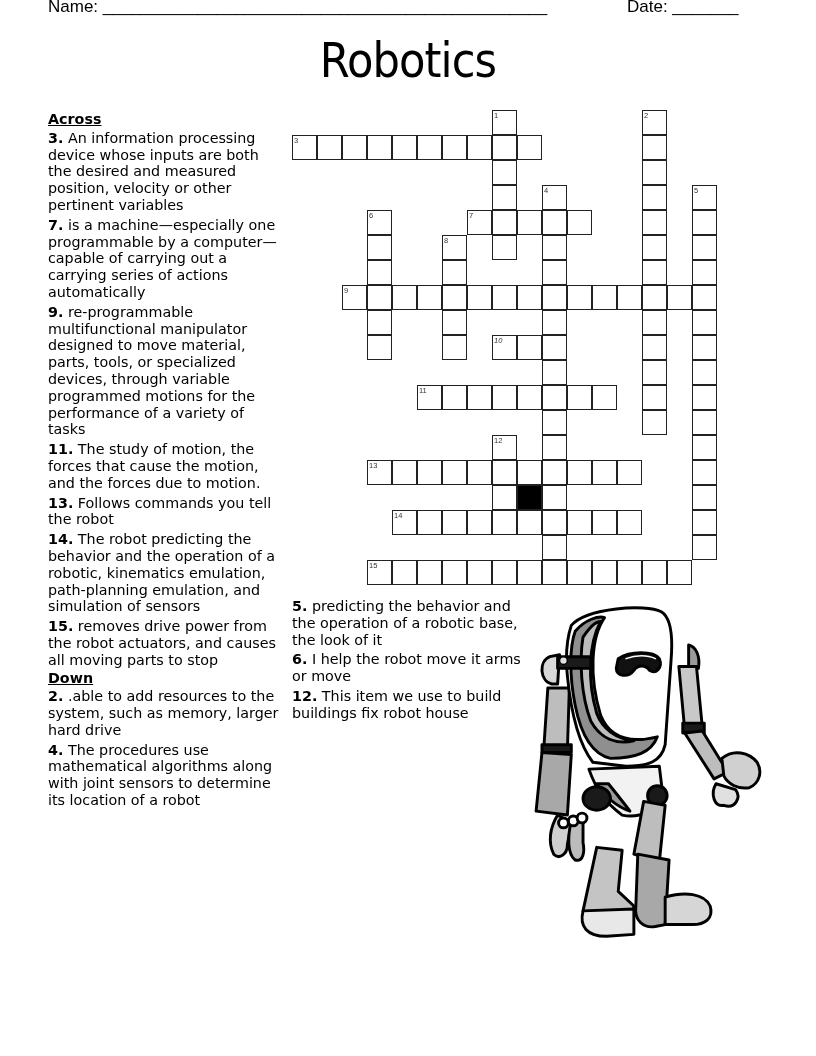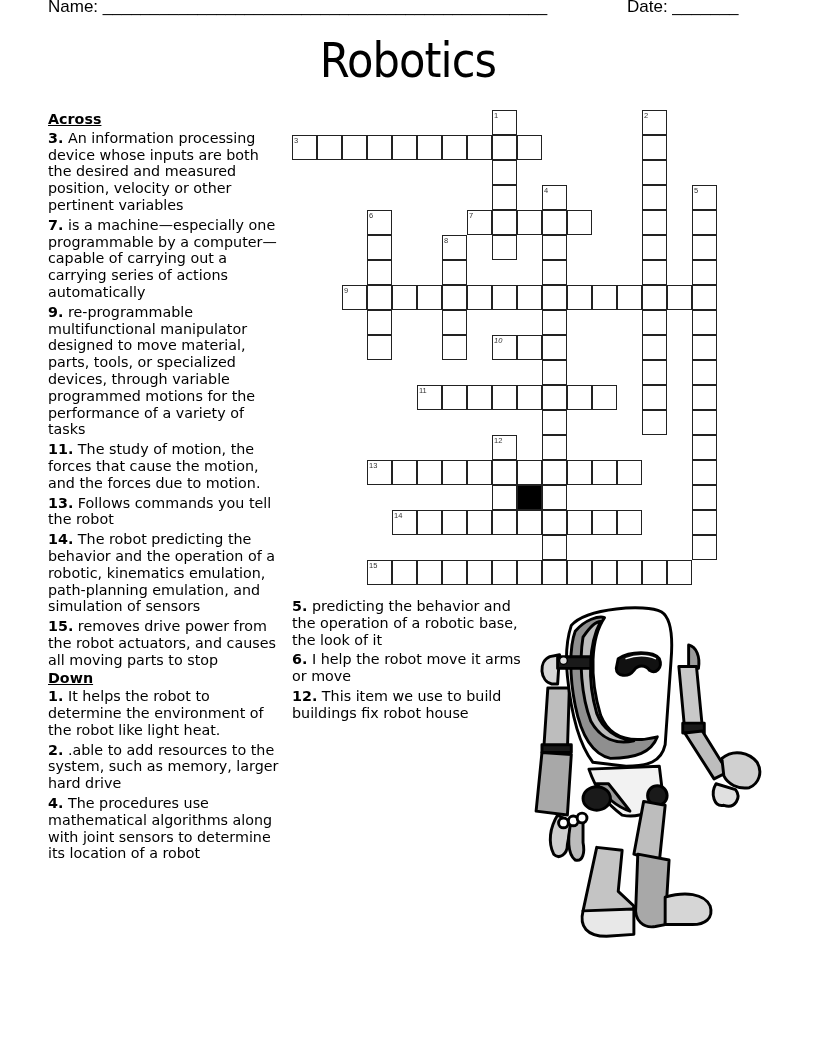--- a/index.html
+++ b/index.html
@@ -29,21 +29,20 @@
 <div class="clues" id="left-col">
   <div class="sec">Across</div>
   <div class="clue"><span class="num">3.</span><span> An information processing device whose inputs are both the desired and measured position, velocity or other pertinent variables</span></div>
   <div class="clue"><span class="num">7.</span><span> is a machine—especially one programmable by a computer— capable of carrying out a carrying series of actions automatically</span></div>
   <div class="clue"><span class="num">9.</span><span> re-programmable multifunctional manipulator designed to move material, parts, tools, or specialized devices, through variable programmed motions for the performance of a variety of tasks</span></div>
   <div class="clue"><span class="num">11.</span><span> The study of motion, the forces that cause the motion, and the forces due to motion.</span></div>
   <div class="clue"><span class="num">13.</span><span> Follows commands you tell the robot</span></div>
   <div class="clue"><span class="num">14.</span><span> The robot predicting the behavior and the operation of a robotic, kinematics emulation, path-planning emulation, and simulation of sensors</span></div>
   <div class="clue" style="margin-bottom:1px"><span class="num">15.</span><span> removes drive power from the robot actuators, and causes all moving parts to stop</span></div>
   <div class="sec">Down</div>
-  <div class="clue"><span class="num">1.</span><span> It helps the robot to determine the environment of the robot like light heat.</span></div>
   <div class="clue"><span class="num">2.</span><span> .able to add resources to the system, such as memory, larger hard drive</span></div>
   <div class="clue"><span class="num">4.</span><span> The procedures use mathematical algorithms along with joint sensors to determine its location of a robot</span></div>
 </div>
 
 <div class="clues" id="right-col">
   <div class="clue"><span class="num">5.</span><span> predicting the behavior and the operation of a robotic base, the look of it</span></div>
   <div class="clue"><span class="num">6.</span><span> I help the robot move it arms or move</span></div>
   <div class="clue"><span class="num">12.</span><span> This item we use to build buildings fix robot house</span></div>
 </div>
 

